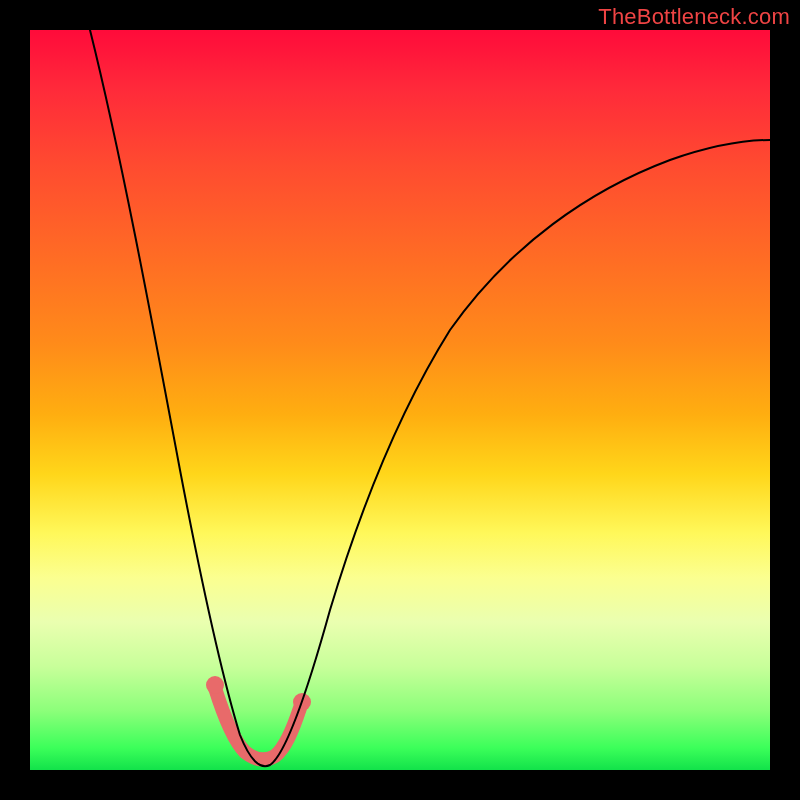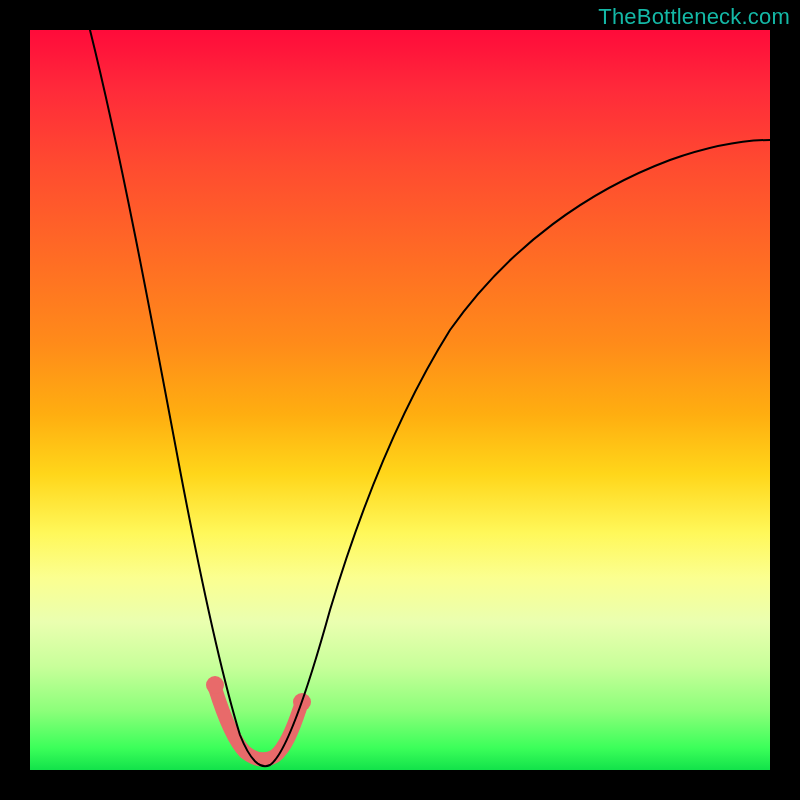--- a/index.html
+++ b/index.html
@@ -40,21 +40,21 @@
       #c8ff9a 86%,
       #8cff7a 92%,
       #3cff5a 97%,
       #12e24a 100%
     );
   }
   .watermark {
     position: absolute;
     top: 4px;
     right: 10px;
-    color: #14b8a6;
+    color: #ef4444;
     font-size: 22px;
     letter-spacing: 0.2px;
     font-weight: 500;
   }
   svg.curve {
     position: absolute;
     top: 0;
     left: 0;
     width: 740px;
     height: 740px;

